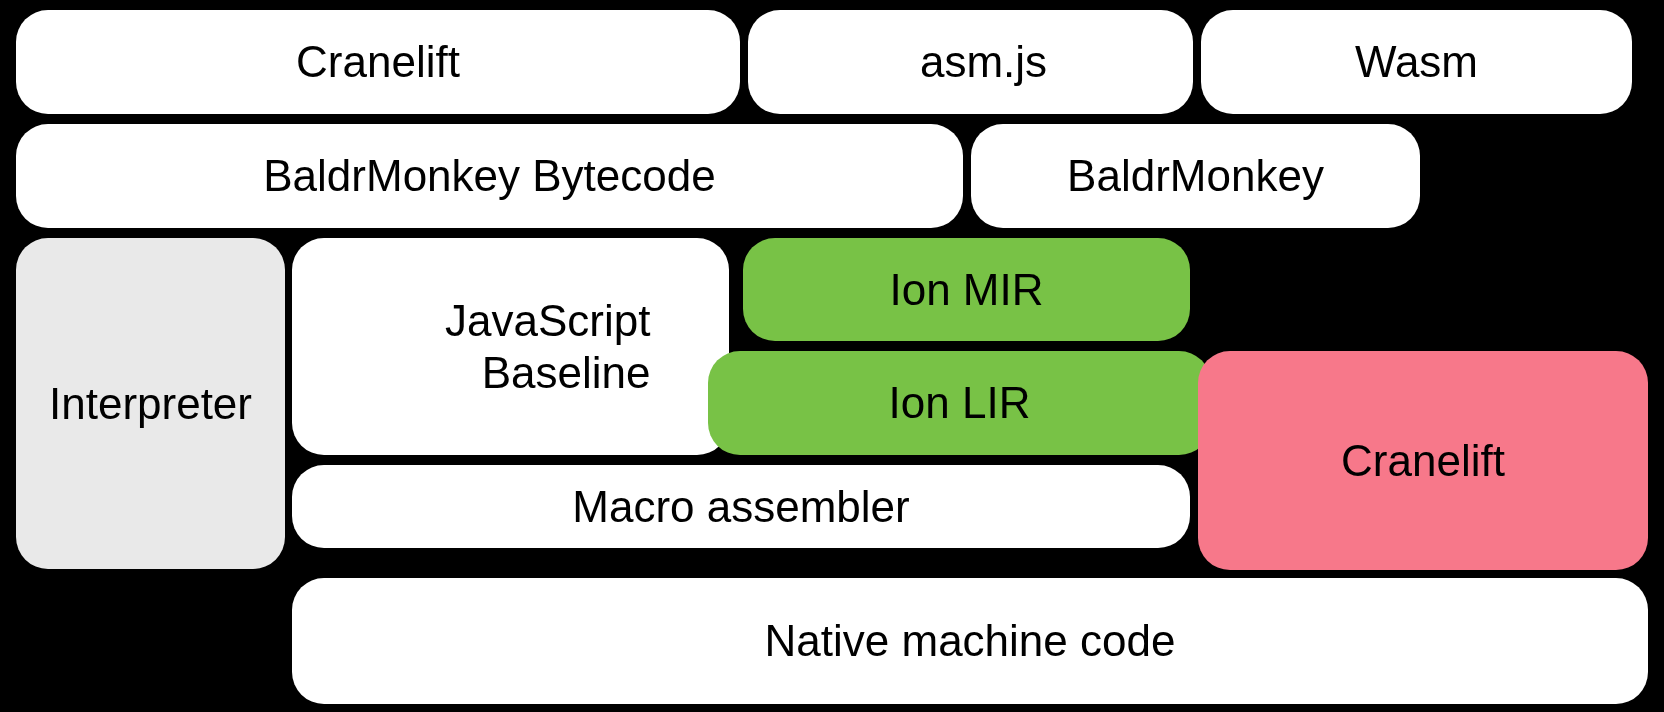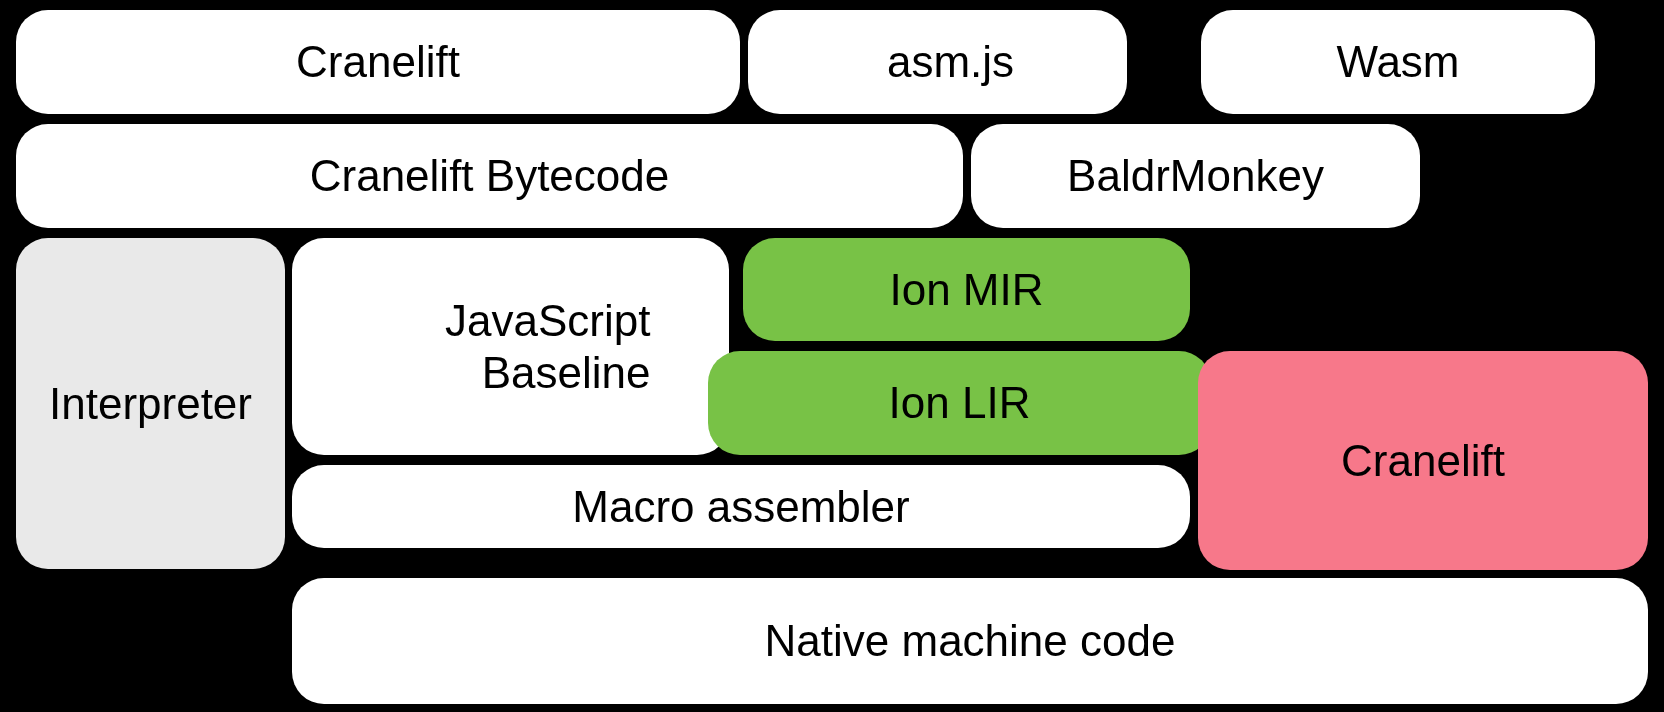--- a/index.html
+++ b/index.html
@@ -34,22 +34,22 @@
     font-size: 44px;
     line-height: 52px;
     color: var(--text);
     background: var(--box-white);
   }
   .node.gray  { background: var(--box-gray); }
   .node.green { background: var(--box-green); text-align: center; }
   .node.pink  { background: var(--box-pink); }
 
   .n-javascript  { left: 16px;   top: 10px;  width: 724px;  height: 104px; }
-  .n-asmjs       { left: 748px;  top: 10px;  width: 379px;  height: 104px; padding-left: 26px; }
-  .n-wasm        { left: 1201px; top: 10px;  width: 394px;  height: 104px; }
+  .n-asmjs       { left: 748px;  top: 10px;  width: 445px;  height: 104px; padding-left: 26px; }
+  .n-wasm        { left: 1201px; top: 10px;  width: 431px;  height: 104px; }
   .n-bytecode    { left: 16px;   top: 124px; width: 947px;  height: 104px; }
   .n-baldrmonkey { left: 971px;  top: 124px; width: 449px;  height: 104px; }
   .n-interpreter { left: 16px;   top: 238px; width: 269px;  height: 331px; }
   .n-baseline    { left: 292px;  top: 238px; width: 437px;  height: 217px; text-align: right; }
   .n-ion-mir     { left: 743px;  top: 238px; width: 447px;  height: 103px; }
   .n-ion-lir     { left: 708px;  top: 351px; width: 503px;  height: 104px; }
   .n-cranelift   { left: 1198px; top: 351px; width: 450px;  height: 219px; }
   .n-macro       { left: 292px;  top: 465px; width: 898px;  height: 83px; }
   .n-native      { left: 292px;  top: 578px; width: 1356px; height: 126px; }
 
@@ -67,21 +67,21 @@
 
   <div class="node n-asmjs">
     <span class="label">asm.js</span>
   </div>
 
   <div class="node n-wasm">
     <span class="label">Wasm</span>
   </div>
 
   <div class="node n-bytecode">
-    <span class="label">Cranelift Bytecode</span>
+    <span class="label">BaldrMonkey Bytecode</span>
   </div>
 
   <div class="node gray n-interpreter">
     <span class="label">Interpreter</span>
   </div>
 
   <div class="node n-baldrmonkey">
     <span class="label">BaldrMonkey</span>
   </div>
 

